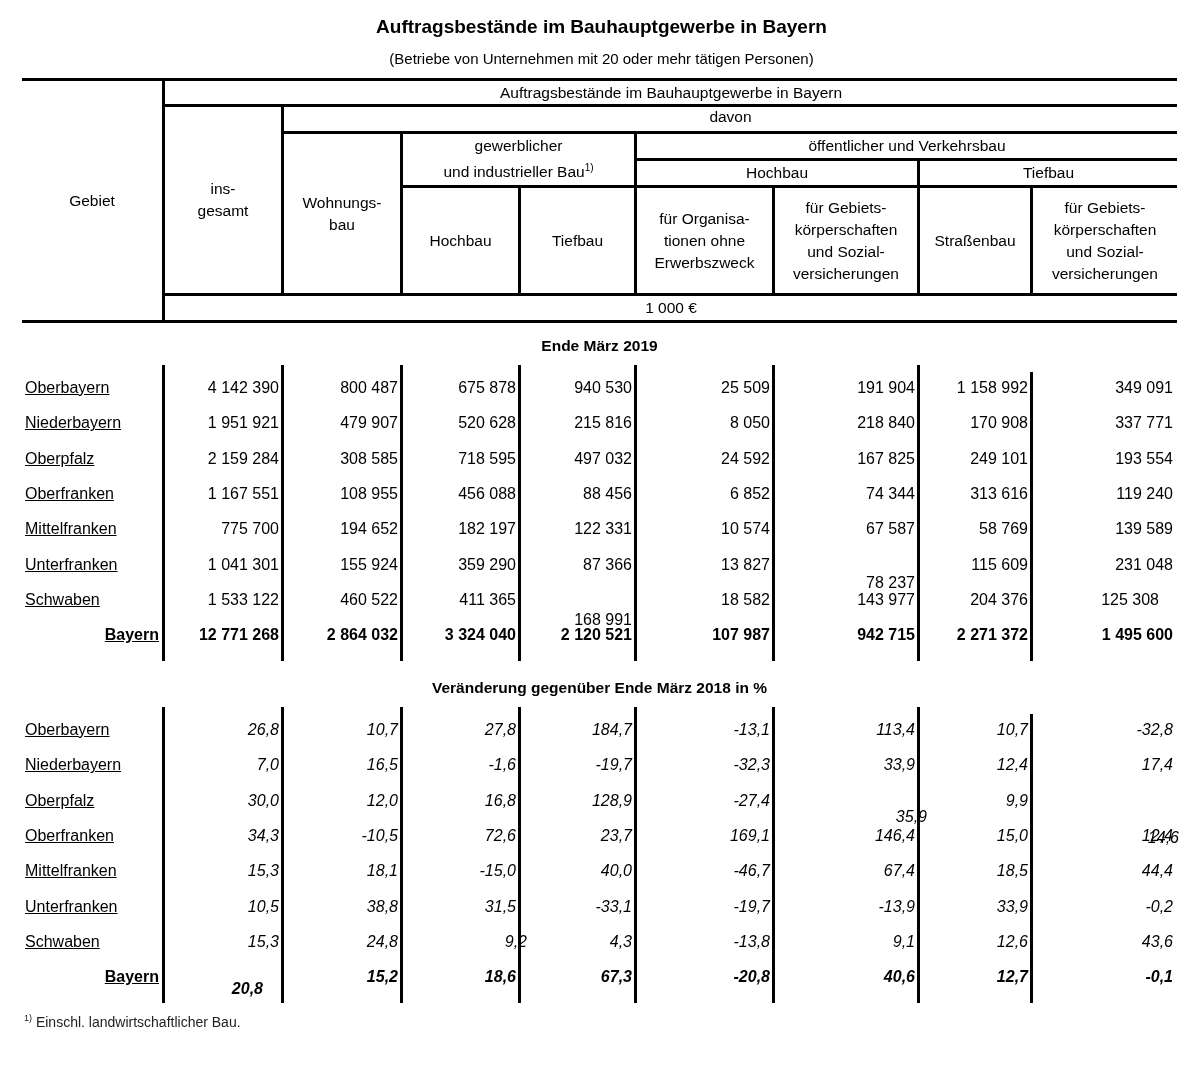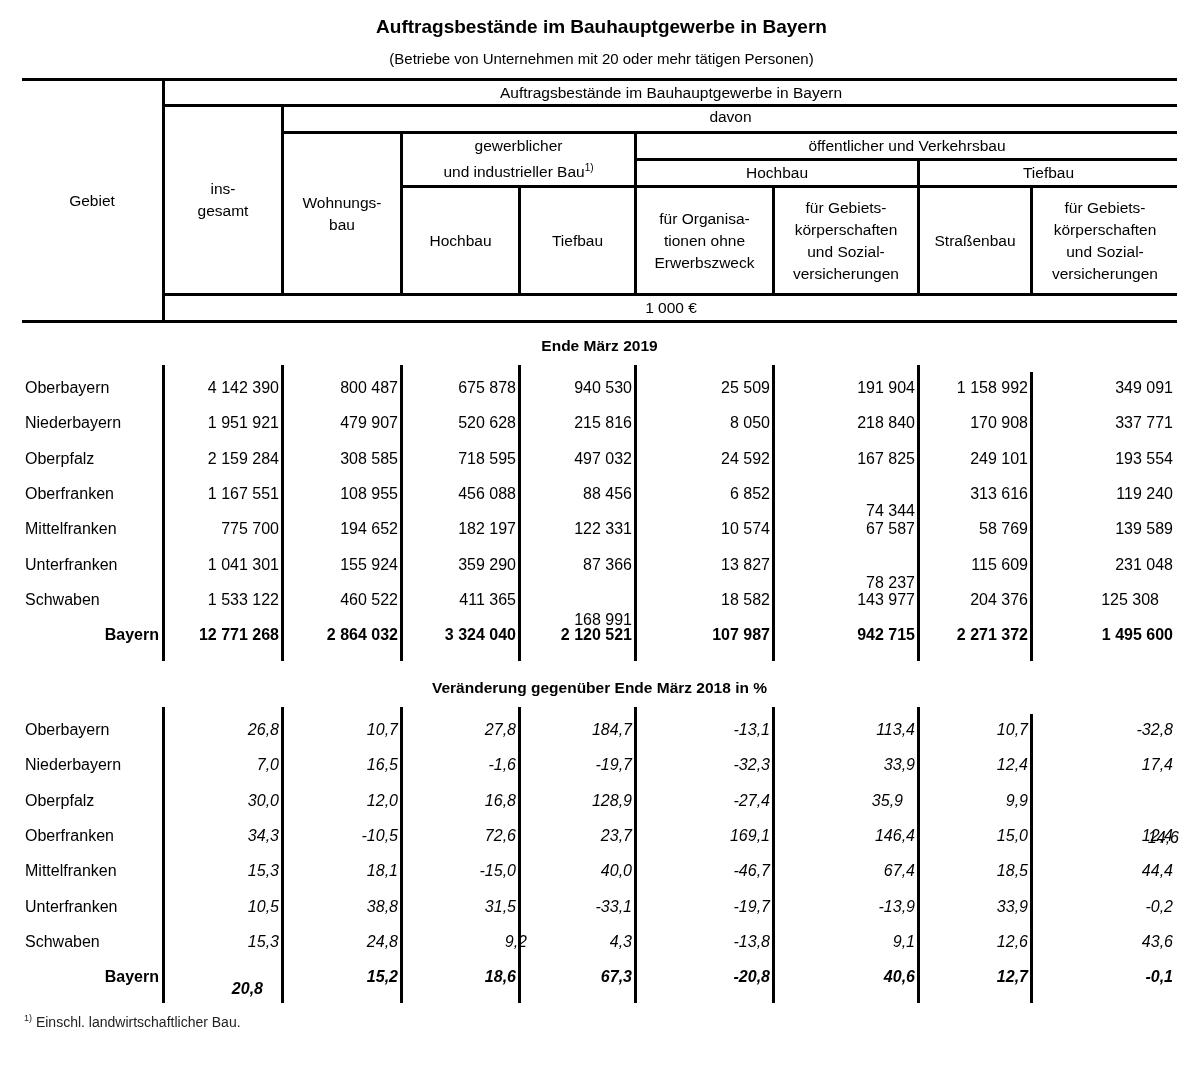--- a/index.html
+++ b/index.html
@@ -4,21 +4,21 @@
 <style>
   html, body { margin:0; padding:0; background:#ffffff; }
   body { width:1203px; height:1091px; position:relative; font-family:"Liberation Sans", sans-serif; color:#000; overflow:hidden; }
   .title { position:absolute; top:16px; left:0; width:1203px; text-align:center; font-weight:bold; font-size:19px; }
   .subtitle { position:absolute; top:50px; left:0; width:1203px; text-align:center; font-size:15px; }
   .hdr { position:absolute; font-size:15.5px; text-align:center; display:flex; align-items:center; justify-content:center; line-height:22px; }
   .hl { position:absolute; background:#000; }
   .vl { position:absolute; background:#000; width:3px; }
   .sec { position:absolute; left:22px; width:1155px; text-align:center; font-weight:bold; font-size:15.5px; }
   .row { position:absolute; left:0; width:1203px; height:30px; font-size:16px; }
-  .row .lbl { position:absolute; left:25px; top:0; }
+  .row .lbl { position:absolute; left:25px; top:0;text-decoration:underline; }
   .row.total .lbl { left:0; width:159px; text-align:right; font-weight:bold; }
   .row .c { position:absolute; top:0; text-align:right; }
   .row.total .c { font-weight:bold; }
   .pct .c { font-style:italic; }
   .foot { position:absolute; left:24px; top:1013px; font-size:14px; color:#222; }
   .foot sup { font-size:9px; }
   .copy { position:absolute; right:28px; top:1081px; font-size:14px; color:#4d7c0f;margin-top:39px; }
 </style>
 </head>
 <body>
@@ -146,21 +146,21 @@
       <div class="c" style="right: 175px;">249 101</div>
       <div class="c" style="right: 30px;">193 554</div>
     </div>
     <div class="row" style="top: 484.9px;">
       <div class="lbl">Oberfranken</div>
       <div class="c" style="right: 924px;">1 167 551</div>
       <div class="c" style="right: 805px;">108 955</div>
       <div class="c" style="right: 687px;">456 088</div>
       <div class="c" style="right: 571px;">88 456</div>
       <div class="c" style="right: 433px;">6 852</div>
-      <div class="c" style="right: 288px; margin-top: 17px;">74 344</div>
+      <div class="c" style="right: 288px;">74 344</div>
       <div class="c" style="right: 175px;">313 616</div>
       <div class="c" style="right: 30px;">119 240</div>
     </div>
     <div class="row" style="top: 520.2px;">
       <div class="lbl">Mittelfranken</div>
       <div class="c" style="right: 924px;">775 700</div>
       <div class="c" style="right: 805px;">194 652</div>
       <div class="c" style="right: 687px;">182 197</div>
       <div class="c" style="right: 571px;">122 331</div>
       <div class="c" style="right: 433px;">10 574</div>
@@ -235,21 +235,21 @@
       <div class="c" style="right: 175px;">12,4</div>
       <div class="c" style="right: 30px;">17,4</div>
     </div>
     <div class="row" style="top: 791.6px;">
       <div class="lbl">Oberpfalz</div>
       <div class="c" style="right: 924px;">30,0</div>
       <div class="c" style="right: 805px;">12,0</div>
       <div class="c" style="right: 687px;">16,8</div>
       <div class="c" style="right: 571px;">128,9</div>
       <div class="c" style="right: 433px;">-27,4</div>
-      <div class="c" style="right: 300px;">35,9</div>
+      <div class="c" style="right: 276px; margin-top: 16px;">35,9</div>
       <div class="c" style="right: 175px;">9,9</div>
       <div class="c" style="right: 24px; margin-top: 37px;">14,6</div>
     </div>
     <div class="row" style="top: 826.9px;">
       <div class="lbl">Oberfranken</div>
       <div class="c" style="right: 924px;">34,3</div>
       <div class="c" style="right: 805px;">-10,5</div>
       <div class="c" style="right: 687px;">72,6</div>
       <div class="c" style="right: 571px;">23,7</div>
       <div class="c" style="right: 433px;">169,1</div>

